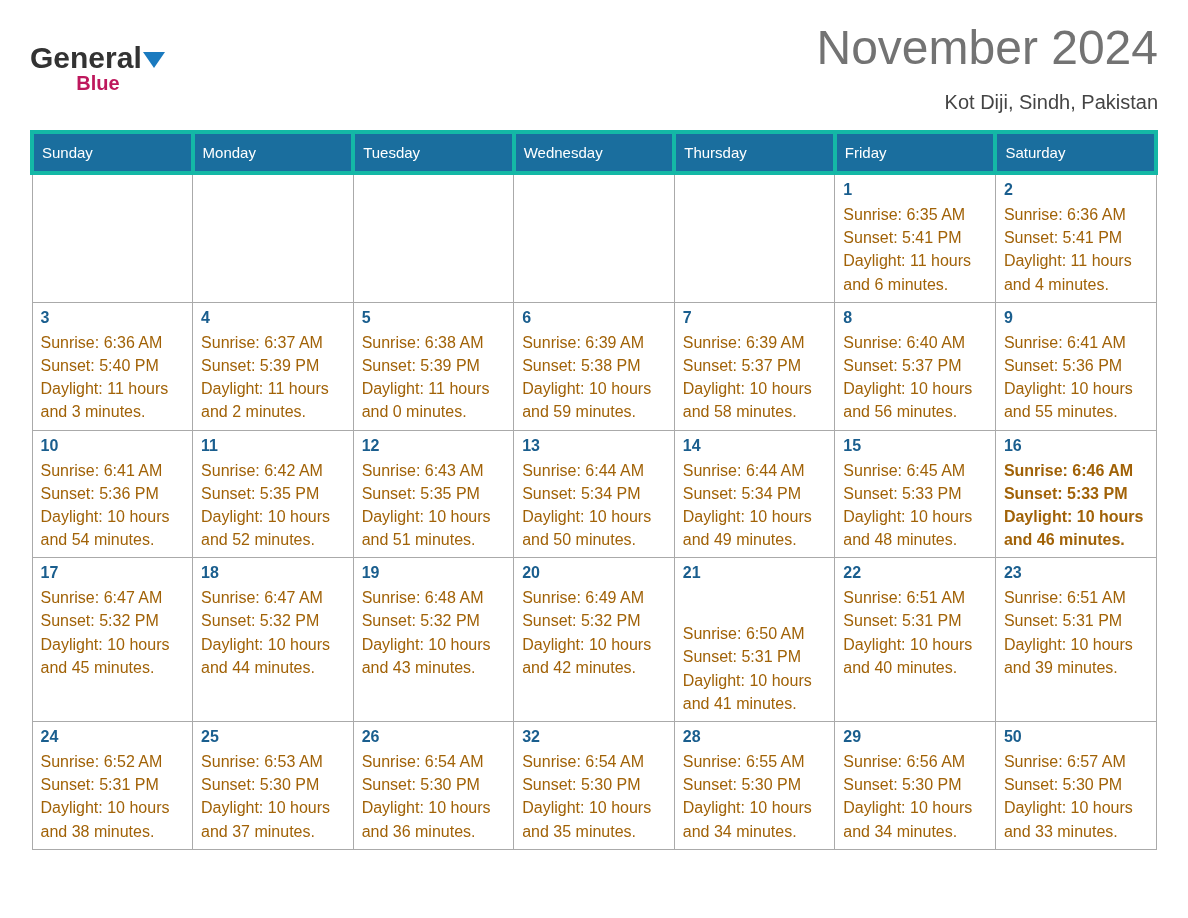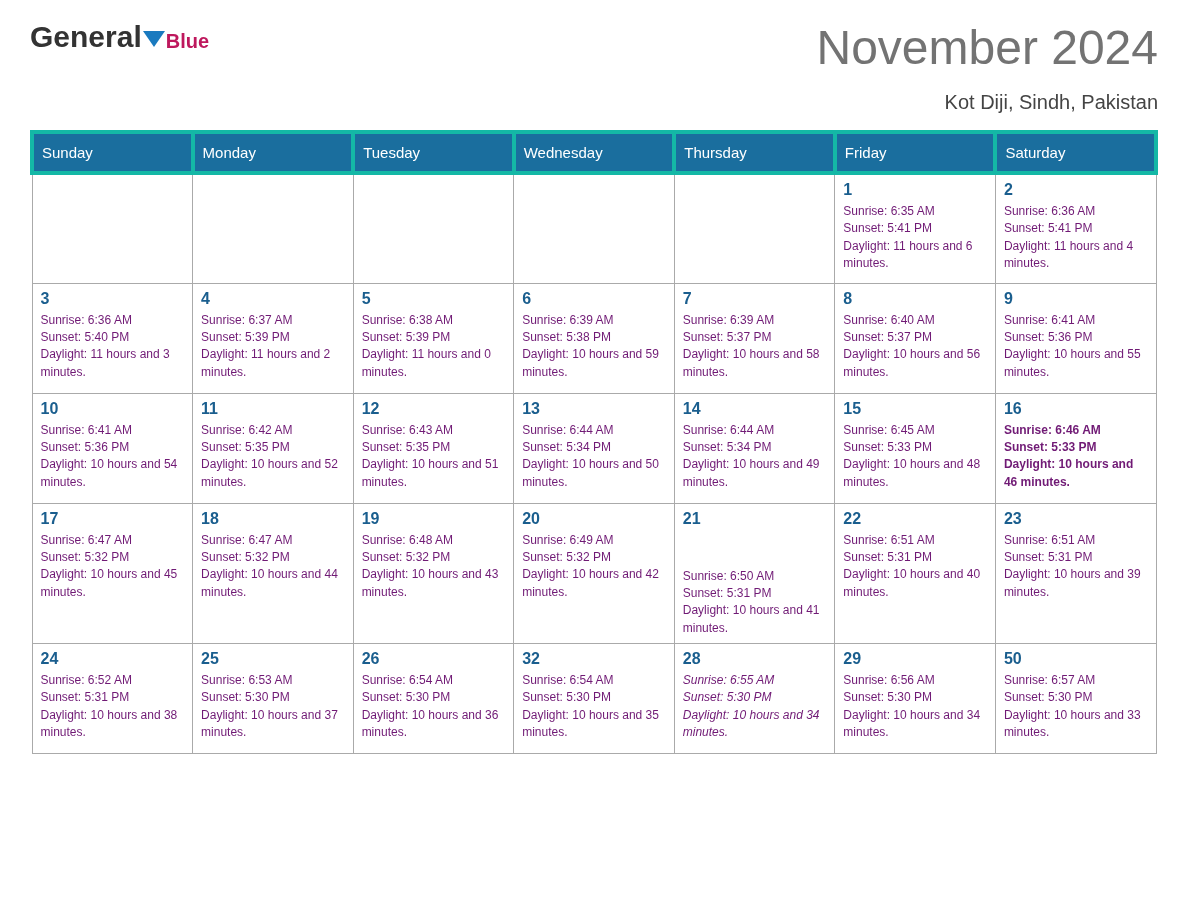--- a/index.html
+++ b/index.html
@@ -11,22 +11,23 @@
       min-height: 918px;
     }
     .header-area {
       display: flex;
       justify-content: space-between;
       align-items: flex-start;
       margin-bottom: 16px;
     }
     .logo-area {
       display: flex;
-      flex-direction: row;
-      align-items: flex-end;
+      flex-direction: column;
+      align-items: center;
+      margin-top: 21px;
     }
     .title-area {
       text-align: right;
     }
     .calendar-title {
       font-size: 48px;
       font-weight: normal;
       color: #737373;
     }
     .calendar-subtitle {
@@ -58,22 +59,22 @@
       height: 110px;
     }
     .day-number {
       font-size: 16px;
       font-weight: bold;
       color: #1a5e8e;
       display: block;
       margin-bottom: 4px;
     }
     .day-info {
-      color: #701a75;
-      font-size: 12px;
+      color: #a16207;
+      font-size: 16px;
       line-height: 1.45;
     }
     .empty-cell {
       background: #f9f9f9;
     }
     tbody tr:nth-child(odd) td {
       background: #fff;
     }
     tbody tr td:first-child .day-number,
     tbody tr td:last-child .day-number {
@@ -281,21 +282,21 @@
 Daylight: 10 hours and 36 minutes.</div>
         </td>
         <td>
           <span class="day-number">32</span>
           <div class="day-info" style="white-space: pre-line;">Sunrise: 6:54 AM
 Sunset: 5:30 PM
 Daylight: 10 hours and 35 minutes.</div>
         </td>
         <td>
           <span class="day-number">28</span>
-          <div class="day-info" style="white-space: pre-line; font-style: italic;">Sunrise: 6:55 AM
+          <div class="day-info" style="white-space: pre-line;">Sunrise: 6:55 AM
 Sunset: 5:30 PM
 Daylight: 10 hours and 34 minutes.</div>
         </td>
         <td>
           <span class="day-number">29</span>
           <div class="day-info" style="white-space: pre-line;">Sunrise: 6:56 AM
 Sunset: 5:30 PM
 Daylight: 10 hours and 34 minutes.</div>
         </td>
         <td>

